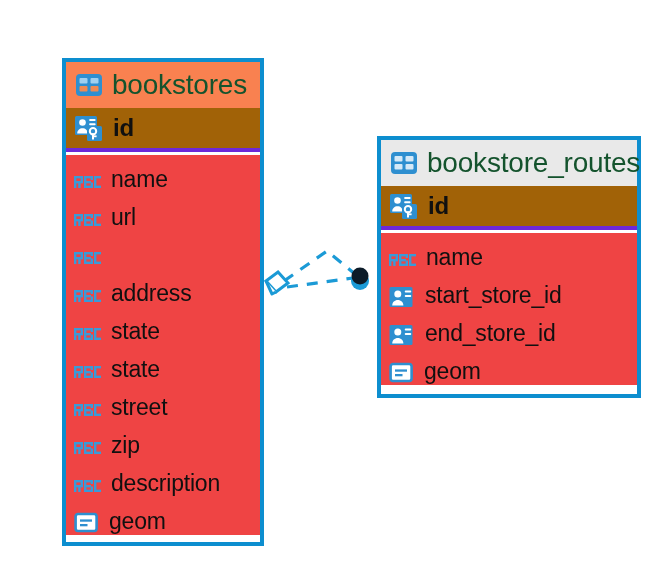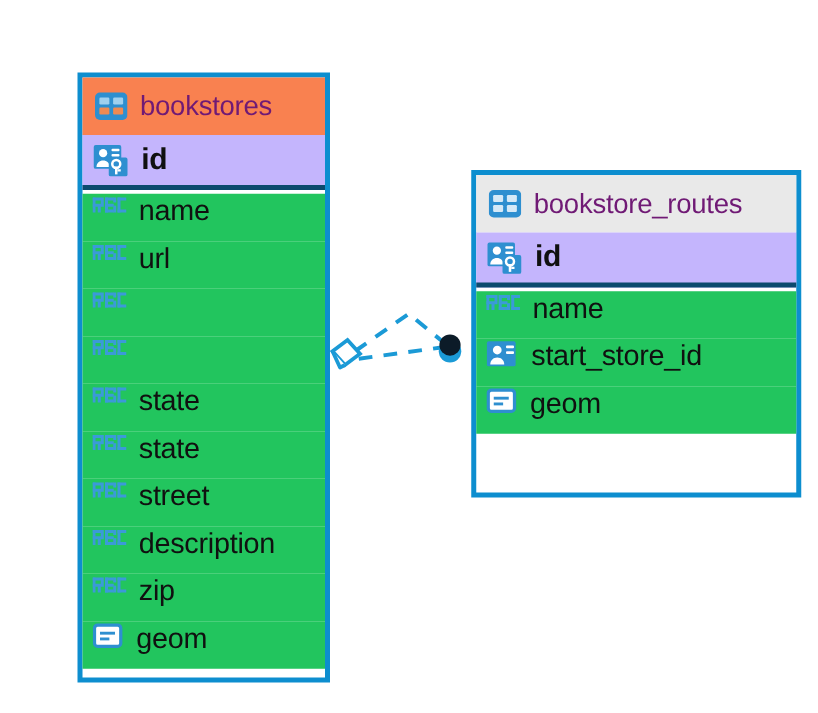--- a/index.html
+++ b/index.html
@@ -43,47 +43,47 @@
     display: flex;
     align-items: center;
     box-sizing: border-box;
     height: 46px;
     padding-left: 10px;
   }
   .header-orange { background: #f98150; }
   .header-gray   { background: #e9e9e9; }
 
   .entity-title {
-    font-size: 22px;
-    color: #701a75;
+    font-size: 28px;
+    color: #14532d;
     margin-left: 10px;
     white-space: nowrap;
     letter-spacing: -0.2px;
   }
 
   
   .pk-row {
     display: flex;
     align-items: center;
     box-sizing: border-box;
     height: 44px;
     padding-left: 8px;
-    border-bottom: 4px solid #0c4a6e;
-    background: #c4b5fd;
+    border-bottom: 4px solid #6d28d9;
+    background: #a16207;
   }
   .field-list {
     padding-top: 3px;
   }
   .field-row {
     display: flex;
-    align-items: flex-start;
+    align-items: flex-end;
     box-sizing: border-box;
     height: 38px;
     padding-left: 8px;
-    background: #22c55e;
+    background: #ef4444;
   }
   .field-name {
     font-size: 23px;
     color: #101010;
     margin-left: 9px;
     white-space: nowrap;
     letter-spacing: -0.2px;
   }
   .field-name.bold {
     font-weight: bold;
@@ -238,20 +238,21 @@
               <rect x="10" y="8" width="7" height="2.4"></rect>
               <rect x="10" y="12.6" width="7" height="2.4"></rect>
               <rect x="16.6" y="3" width="2.4" height="4"></rect>
               <rect x="16.6" y="9.5" width="2.4" height="5.5"></rect>
               <rect x="20" y="3" width="2.4" height="12"></rect>
               <rect x="20" y="3" width="7" height="2.4"></rect>
               <rect x="20" y="12.6" width="7" height="2.4"></rect>
             </g>
           </svg>
         </span>
+        <span class="field-name">address</span>
       </div>
 
       <div class="field-row">
         <span class="icon icon-abc">
           <svg width="28" height="20" viewBox="0 0 28 20">
             <g fill="#3b9ad8">
               <rect x="0" y="3" width="2.4" height="12"></rect>
               <rect x="0" y="3" width="7" height="2.4"></rect>
               <rect x="0" y="8" width="7" height="2.4"></rect>
               <rect x="6.6" y="3" width="2.4" height="7.4"></rect>
@@ -333,45 +334,45 @@
               <rect x="10" y="8" width="7" height="2.4"></rect>
               <rect x="10" y="12.6" width="7" height="2.4"></rect>
               <rect x="16.6" y="3" width="2.4" height="4"></rect>
               <rect x="16.6" y="9.5" width="2.4" height="5.5"></rect>
               <rect x="20" y="3" width="2.4" height="12"></rect>
               <rect x="20" y="3" width="7" height="2.4"></rect>
               <rect x="20" y="12.6" width="7" height="2.4"></rect>
             </g>
           </svg>
         </span>
+        <span class="field-name">zip</span>
+      </div>
+
+      <div class="field-row">
+        <span class="icon icon-abc">
+          <svg width="28" height="20" viewBox="0 0 28 20">
+            <g fill="#3b9ad8">
+              <rect x="0" y="3" width="2.4" height="12"></rect>
+              <rect x="0" y="3" width="7" height="2.4"></rect>
+              <rect x="0" y="8" width="7" height="2.4"></rect>
+              <rect x="6.6" y="3" width="2.4" height="7.4"></rect>
+              <rect x="4.2" y="10" width="2.4" height="5"></rect>
+              <rect x="10" y="3" width="2.4" height="12"></rect>
+              <rect x="10" y="3" width="7" height="2.4"></rect>
+              <rect x="10" y="8" width="7" height="2.4"></rect>
+              <rect x="10" y="12.6" width="7" height="2.4"></rect>
+              <rect x="16.6" y="3" width="2.4" height="4"></rect>
+              <rect x="16.6" y="9.5" width="2.4" height="5.5"></rect>
+              <rect x="20" y="3" width="2.4" height="12"></rect>
+              <rect x="20" y="3" width="7" height="2.4"></rect>
+              <rect x="20" y="12.6" width="7" height="2.4"></rect>
+            </g>
+          </svg>
+        </span>
         <span class="field-name">description</span>
-      </div>
-
-      <div class="field-row">
-        <span class="icon icon-abc">
-          <svg width="28" height="20" viewBox="0 0 28 20">
-            <g fill="#3b9ad8">
-              <rect x="0" y="3" width="2.4" height="12"></rect>
-              <rect x="0" y="3" width="7" height="2.4"></rect>
-              <rect x="0" y="8" width="7" height="2.4"></rect>
-              <rect x="6.6" y="3" width="2.4" height="7.4"></rect>
-              <rect x="4.2" y="10" width="2.4" height="5"></rect>
-              <rect x="10" y="3" width="2.4" height="12"></rect>
-              <rect x="10" y="3" width="7" height="2.4"></rect>
-              <rect x="10" y="8" width="7" height="2.4"></rect>
-              <rect x="10" y="12.6" width="7" height="2.4"></rect>
-              <rect x="16.6" y="3" width="2.4" height="4"></rect>
-              <rect x="16.6" y="9.5" width="2.4" height="5.5"></rect>
-              <rect x="20" y="3" width="2.4" height="12"></rect>
-              <rect x="20" y="3" width="7" height="2.4"></rect>
-              <rect x="20" y="12.6" width="7" height="2.4"></rect>
-            </g>
-          </svg>
-        </span>
-        <span class="field-name">zip</span>
       </div>
 
       <div class="field-row">
         <span class="icon icon-geom">
           <svg width="26" height="24" viewBox="0 0 26 24">
             <rect x="1.6" y="3" width="21" height="17" rx="2.5" fill="#ffffff" stroke="#2e8fd0" stroke-width="2.6"></rect>
             <rect x="6" y="8.4" width="12" height="2.3" fill="#2e8fd0"></rect>
             <rect x="6" y="13" width="7.5" height="2.3" fill="#2e8fd0"></rect>
           </svg>
         </span>
@@ -445,20 +446,32 @@
             <rect x="0.5" y="2" width="23" height="20" rx="1.5" fill="#2e8fd0"></rect>
             <circle cx="8.8" cy="9" r="3.5" fill="#ffffff"></circle>
             <path d="M3.2 20.5c0-3.4 2.5-5.6 5.6-5.6s5.6 2.2 5.6 5.6z" fill="#ffffff"></path>
             <rect x="15.8" y="5.4" width="6.4" height="2.1" rx="0.8" fill="#ffffff"></rect>
             <rect x="15.8" y="10" width="6.4" height="2.1" rx="0.8" fill="#ffffff"></rect>
           </svg>
         </span>
         <span class="field-name">start_store_id</span>
       </div>
 
+      <div class="field-row">
+        <span class="icon icon-fk">
+          <svg width="27" height="24" viewBox="0 0 27 24">
+            <rect x="0.5" y="2" width="23" height="20" rx="1.5" fill="#2e8fd0"></rect>
+            <circle cx="8.8" cy="9" r="3.5" fill="#ffffff"></circle>
+            <path d="M3.2 20.5c0-3.4 2.5-5.6 5.6-5.6s5.6 2.2 5.6 5.6z" fill="#ffffff"></path>
+            <rect x="15.8" y="5.4" width="6.4" height="2.1" rx="0.8" fill="#ffffff"></rect>
+            <rect x="15.8" y="10" width="6.4" height="2.1" rx="0.8" fill="#ffffff"></rect>
+          </svg>
+        </span>
+        <span class="field-name">end_store_id</span>
+      </div>
 
       <div class="field-row">
         <span class="icon icon-geom">
           <svg width="26" height="24" viewBox="0 0 26 24">
             <rect x="1.6" y="3" width="21" height="17" rx="2.5" fill="#ffffff" stroke="#2e8fd0" stroke-width="2.6"></rect>
             <rect x="6" y="8.4" width="12" height="2.3" fill="#2e8fd0"></rect>
             <rect x="6" y="13" width="7.5" height="2.3" fill="#2e8fd0"></rect>
           </svg>
         </span>
         <span class="field-name">geom</span>

